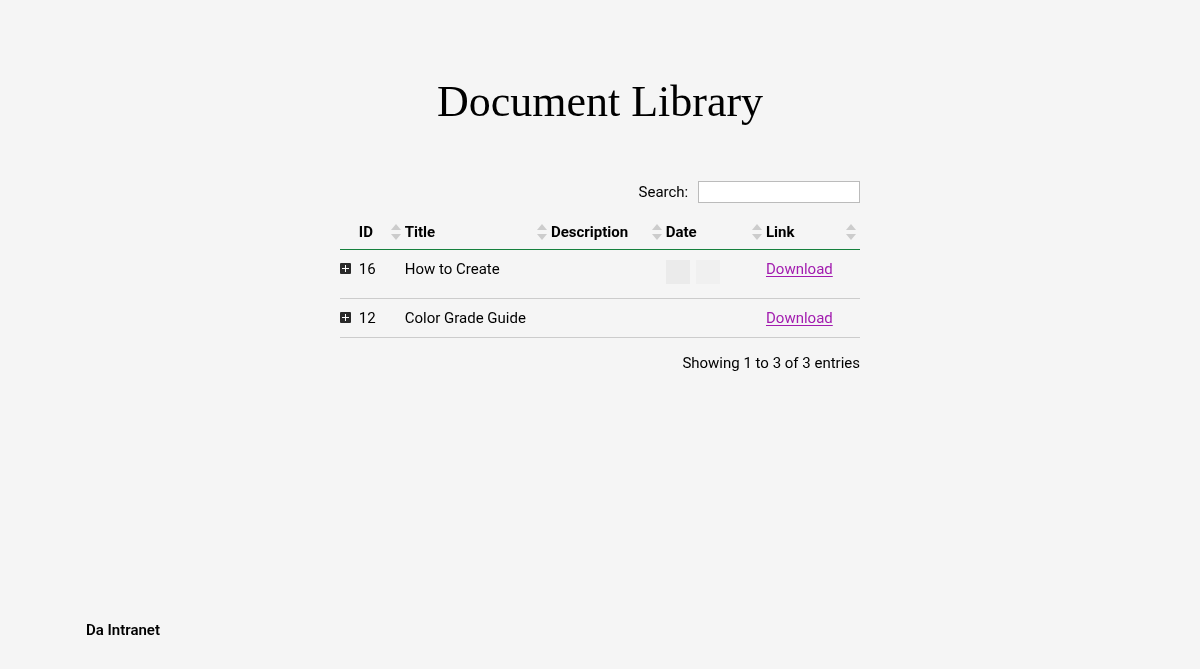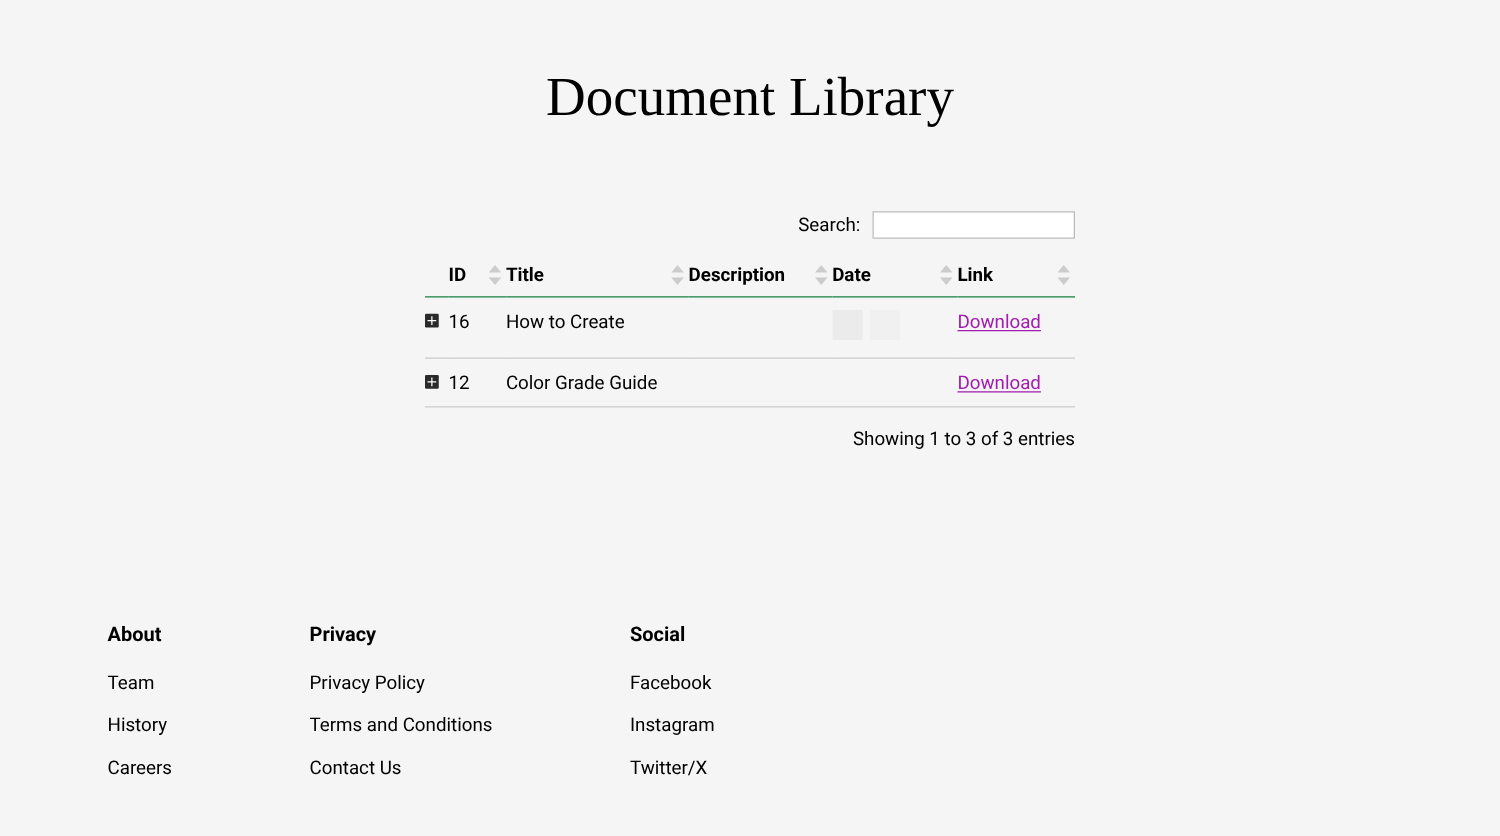--- a/index.html
+++ b/index.html
@@ -13,27 +13,27 @@
       color: #000;
       width: 1200px;
       min-height: 669px;
       position: relative;
     }
     .page-title {
       font-family: Georgia, "Times New Roman", serif;
       font-size: 44px;
       font-weight: 400;
       text-align: center;
-      padding-top: 52px;
+      padding-top: 76px;
       padding-bottom: 50px;
       color: #000;
     }
     .content {
       width: 520px;
-      margin: 16px auto;
+      margin: 4px auto;
     }
     .search-row {
       text-align: right;
       margin-bottom: 12px;
       font-size: 15px;
     }
     .search-row label {
       margin-right: 6px;
     }
     .search-row input {
@@ -252,33 +252,14 @@
         <td></td>
         <td><a href="#" class="download-link">Download</a></td>
       </tr>
     </tbody>
   </table>
 
   <div class="entries-info">Showing 1 to 3 of 3 entries</div>
 </div>
 
 <div class="footer">
-  <div class="footer-columns">
-    <div class="footer-col">
-      <h4>About</h4>
-      <a href="#">Team</a>
-      <a href="#">History</a>
-      <a href="#">Careers</a>
-    </div>
-    <div class="footer-col">
-      <h4>Privacy</h4>
-      <a href="#">Privacy Policy</a>
-      <a href="#">Terms and Conditions</a>
-      <a href="#">Contact Us</a>
-    </div>
-    <div class="footer-col">
-      <h4>Social</h4>
-      <a href="#">Facebook</a>
-      <a href="#">Instagram</a>
-      <a href="#">Twitter/X</a>
-    </div>
-  </div>
+  <div class="footer-brand">Da Intranet</div>
 </div>
 
 </body></html>

